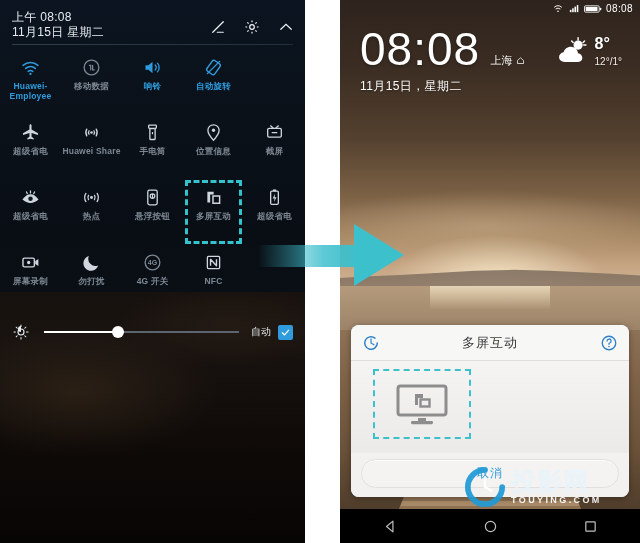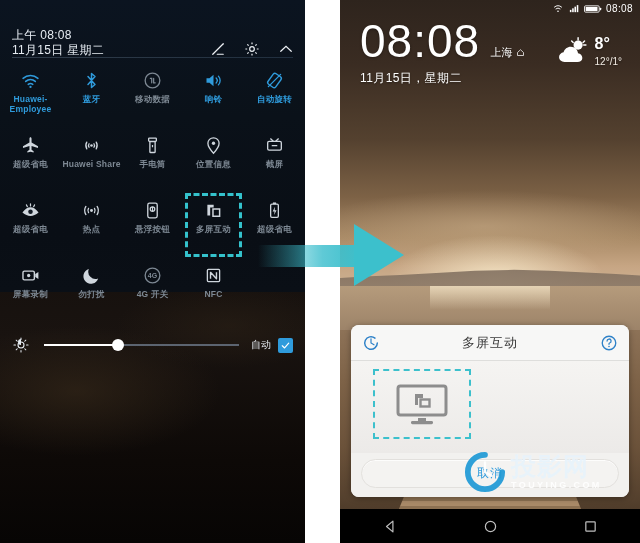--- a/index.html
+++ b/index.html
@@ -22,22 +22,22 @@
       radial-gradient(ellipse 180px 70px at 40% 38%, rgba(25,18,12,0.95), rgba(0,0,0,0) 70%),
       radial-gradient(ellipse 200px 90px at 25% 72%, rgba(60,45,28,0.55), rgba(0,0,0,0) 72%),
       radial-gradient(ellipse 160px 60px at 75% 60%, rgba(45,34,22,0.5), rgba(0,0,0,0) 70%),
       linear-gradient(to bottom, #2a2420 0%, #1d1714 18%, #140f0c 42%, #191310 62%, #0d0907 85%, #070504 100%);
   }
   .shade {
     position: absolute; left: 0; top: 0; width: 305px; height: 292px;
     background: linear-gradient(to bottom, #0b1420 0%, #0a1119 40%, #090e15 80%, #0a0f16 100%);
   }
   .shade-header {
-    position: relative; height: 58px; padding: 5px 10px 0 12px;
-    display: flex; justify-content: space-between; align-items: flex-end;
+    position: relative; height: 45px; padding: 5px 10px 0 12px;
+    display: flex; justify-content: space-between; align-items: center;
   }
   .shade-header::after {
     content: ""; position: absolute; left: 12px; right: 12px; bottom: 0; height: 1px;
     background: linear-gradient(to right, rgba(120,140,160,0.35), rgba(90,120,150,0.28));
   }
   .clock-block { line-height: 1.25; }
   .clock-time { font-size: 12px; color: #e6ecf2; letter-spacing: .3px; }
   .clock-date { font-size: 12px; color: #e6ecf2; letter-spacing: .3px; }
   .header-icons { display: flex; align-items: center; gap: 16px; padding-top: 4px; }
   .hicon { width: 18px; height: 18px; display: block; }
@@ -139,21 +139,21 @@
   .rail.r { right: 44px; transform: skewY(-14deg); border-left: none; border-right: 3px solid #35281c; }
 
   .rstatus {
     position: absolute; left: 0; top: 0; right: 0; height: 17px;
     display: flex; align-items: center; justify-content: flex-end; gap: 4px;
     padding-right: 7px; z-index: 6;
   }
   .rstatus .si { display: block; }
   .rstatus .rtime { font-size: 10px; color: #ffffff; letter-spacing: .4px; }
 
-  .lock-clock { position: absolute; left: 20px; top: 18px; z-index: 6; }
+  .lock-clock { position: absolute; left: 20px; top: 26px; z-index: 6; }
   .big-time {
     font-size: 46px; line-height: 1; color: #ffffff; font-weight: 300;
     letter-spacing: 1px; display: inline-block; vertical-align: bottom;
     text-shadow: 0 1px 3px rgba(0,0,0,0.35);
   }
   .city {
     display: inline-block; vertical-align: bottom; margin-left: 6px; padding-bottom: 4px;
     font-size: 11px; color: #ffffff; text-shadow: 0 1px 2px rgba(0,0,0,0.4);
   }
   .lock-date {
@@ -190,21 +190,21 @@
   .dev-ico { width: 54px; height: 42px; }
   .dlg-foot { padding: 6px 10px 9px; background: #f2f1ef; }
   .cancel-btn {
     height: 29px; border-radius: 15px; background: #f4f3f1;
     border: 1px solid #e2e0dd; display: flex; align-items: center; justify-content: center;
     box-shadow: inset 0 1px 0 rgba(255,255,255,0.8);
   }
   .cancel-lbl { font-size: 12px; color: #2f9bdc; letter-spacing: 1px; }
 
   .watermark {
-    position: absolute; left: 124px; top: 451px; z-index: 30;
+    position: absolute; left: 124px; top: 466px; z-index: 30;
     display: flex; align-items: center; gap: 5px; opacity: .92;
   }
   .wm-ring { width: 42px; height: 42px; flex: none; }
   .wm-text { display: flex; flex-direction: column; line-height: 1; }
   .wm-cn { font-size: 25px; font-weight: bold; color: #e8f3fb; letter-spacing: 1px; }
   .wm-en { font-size: 9px; font-weight: bold; color: #ffffff; letter-spacing: 2.4px; margin-top: 2px; }
 
   .navbar {
     position: absolute; left: 0; right: 0; bottom: 0; height: 34px; background: #000000;
     display: flex; align-items: center; justify-content: space-around; z-index: 25;
@@ -250,26 +250,20 @@
             <svg class="tile-ico" viewBox="0 0 24 24">
               <g fill="none" stroke="#2f9bdc" stroke-width="1.8" stroke-linecap="round">
                 <path d="M3.5 9.5a13 13 0 0 1 17 0"></path>
                   <path d="M6.5 13a8.6 8.6 0 0 1 11 0"></path>
                   <path d="M9.4 16.4a4.2 4.2 0 0 1 5.2 0"></path>
               </g>
                 <circle cx="12" cy="19.3" r="1.3" fill="#2f9bdc"></circle>
             </svg>
             <div class="tile-lbl">Huawei-Employee</div>
           </div>
-          <div class="tile on">
-            <svg class="tile-ico" viewBox="0 0 24 24">
-              <path d="M8 7.5 L16 16.5 L12 20 L12 4 L16 7.5 L8 16.5" fill="none" stroke="#2f9bdc" stroke-width="1.7" stroke-linejoin="round" stroke-linecap="round"></path>
-            </svg>
-            <div class="tile-lbl">蓝牙</div>
-          </div>
           <div class="tile off">
             <svg class="tile-ico" viewBox="0 0 24 24">
               <circle cx="12" cy="12" r="8.4" fill="none" stroke="#7d8893" stroke-width="1.5"></circle>
               <path d="M9.6 9.6h1.5v5" stroke="#7d8893" stroke-width="1.4" fill="none" stroke-linecap="round"></path>
               <path d="M13.3 9.6v5h1.8" stroke="#7d8893" stroke-width="1.4" fill="none" stroke-linecap="round"></path>
             </svg>
             <div class="tile-lbl">移动数据</div>
           </div>
           <div class="tile on">
             <svg class="tile-ico" viewBox="0 0 24 24">

